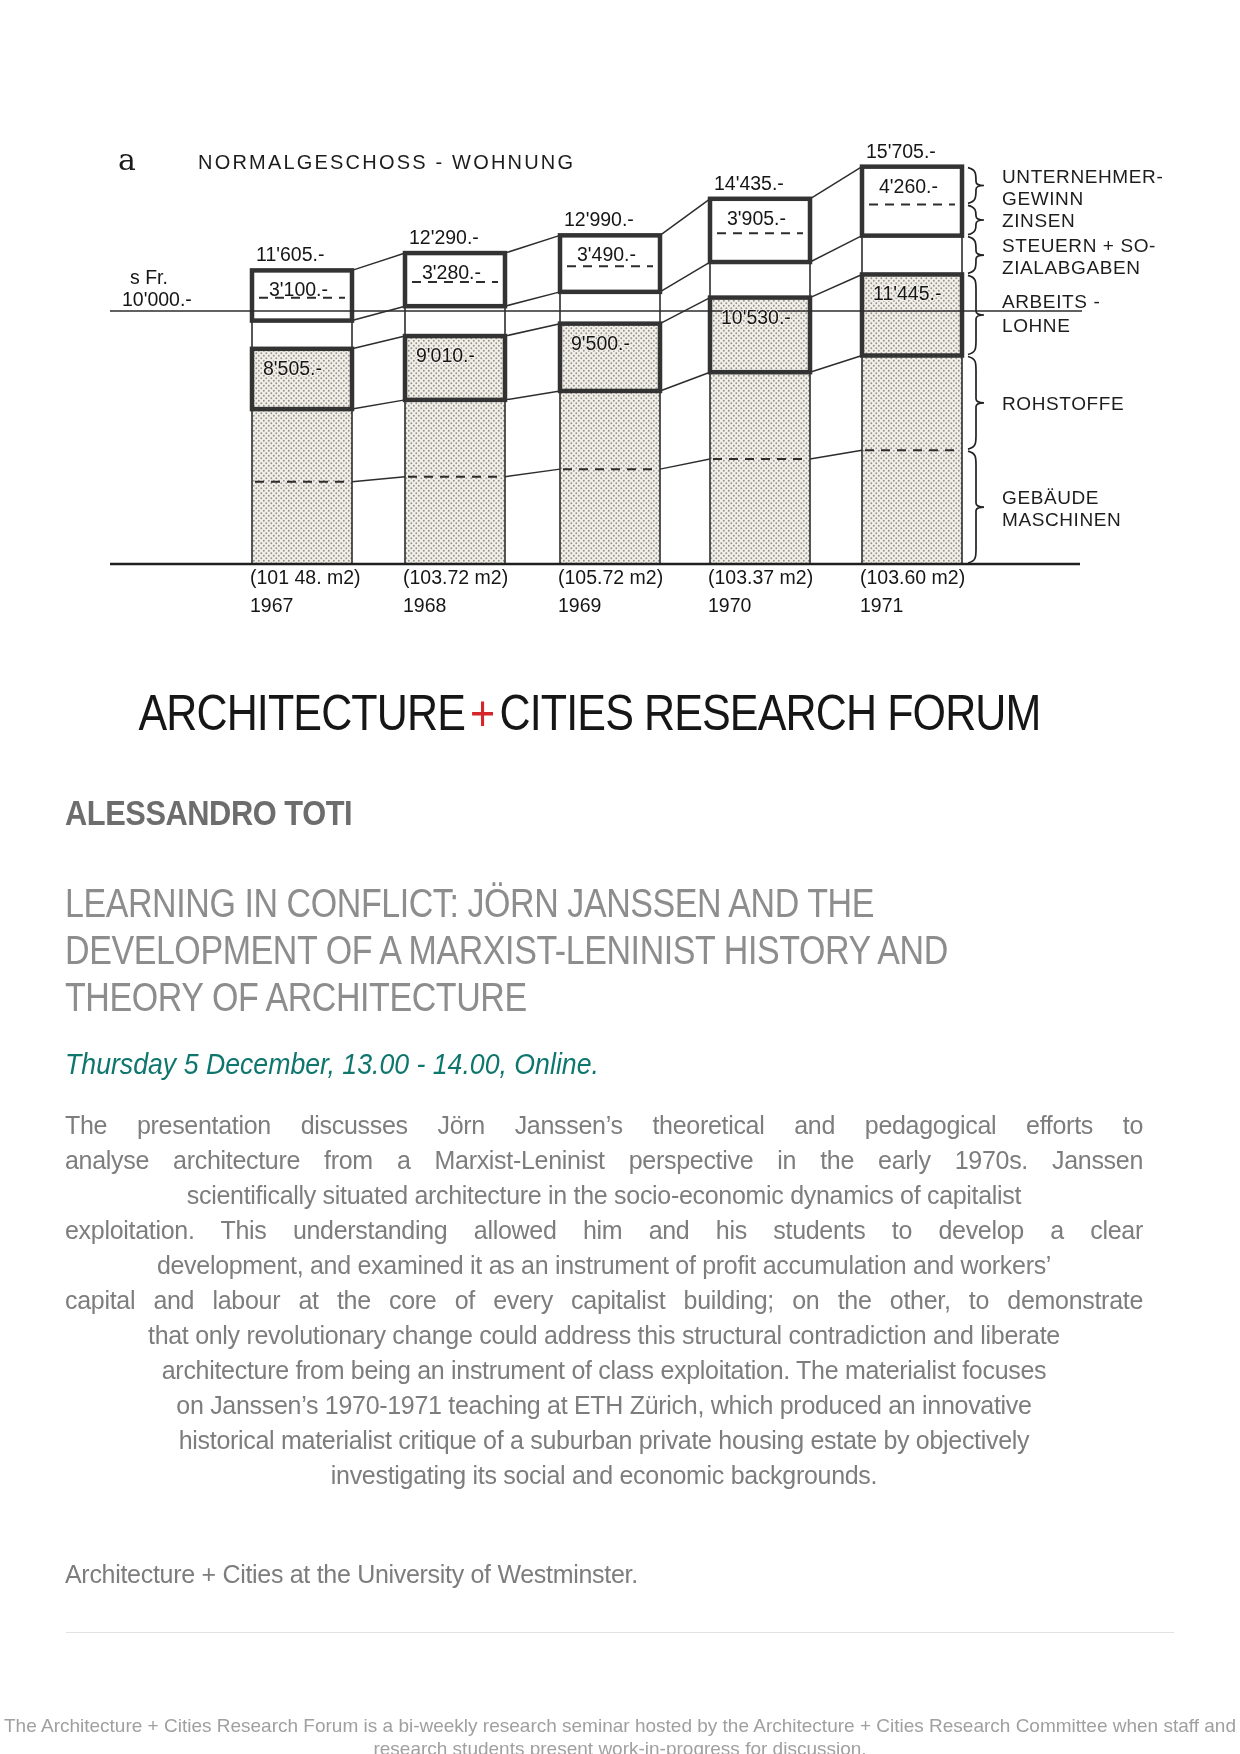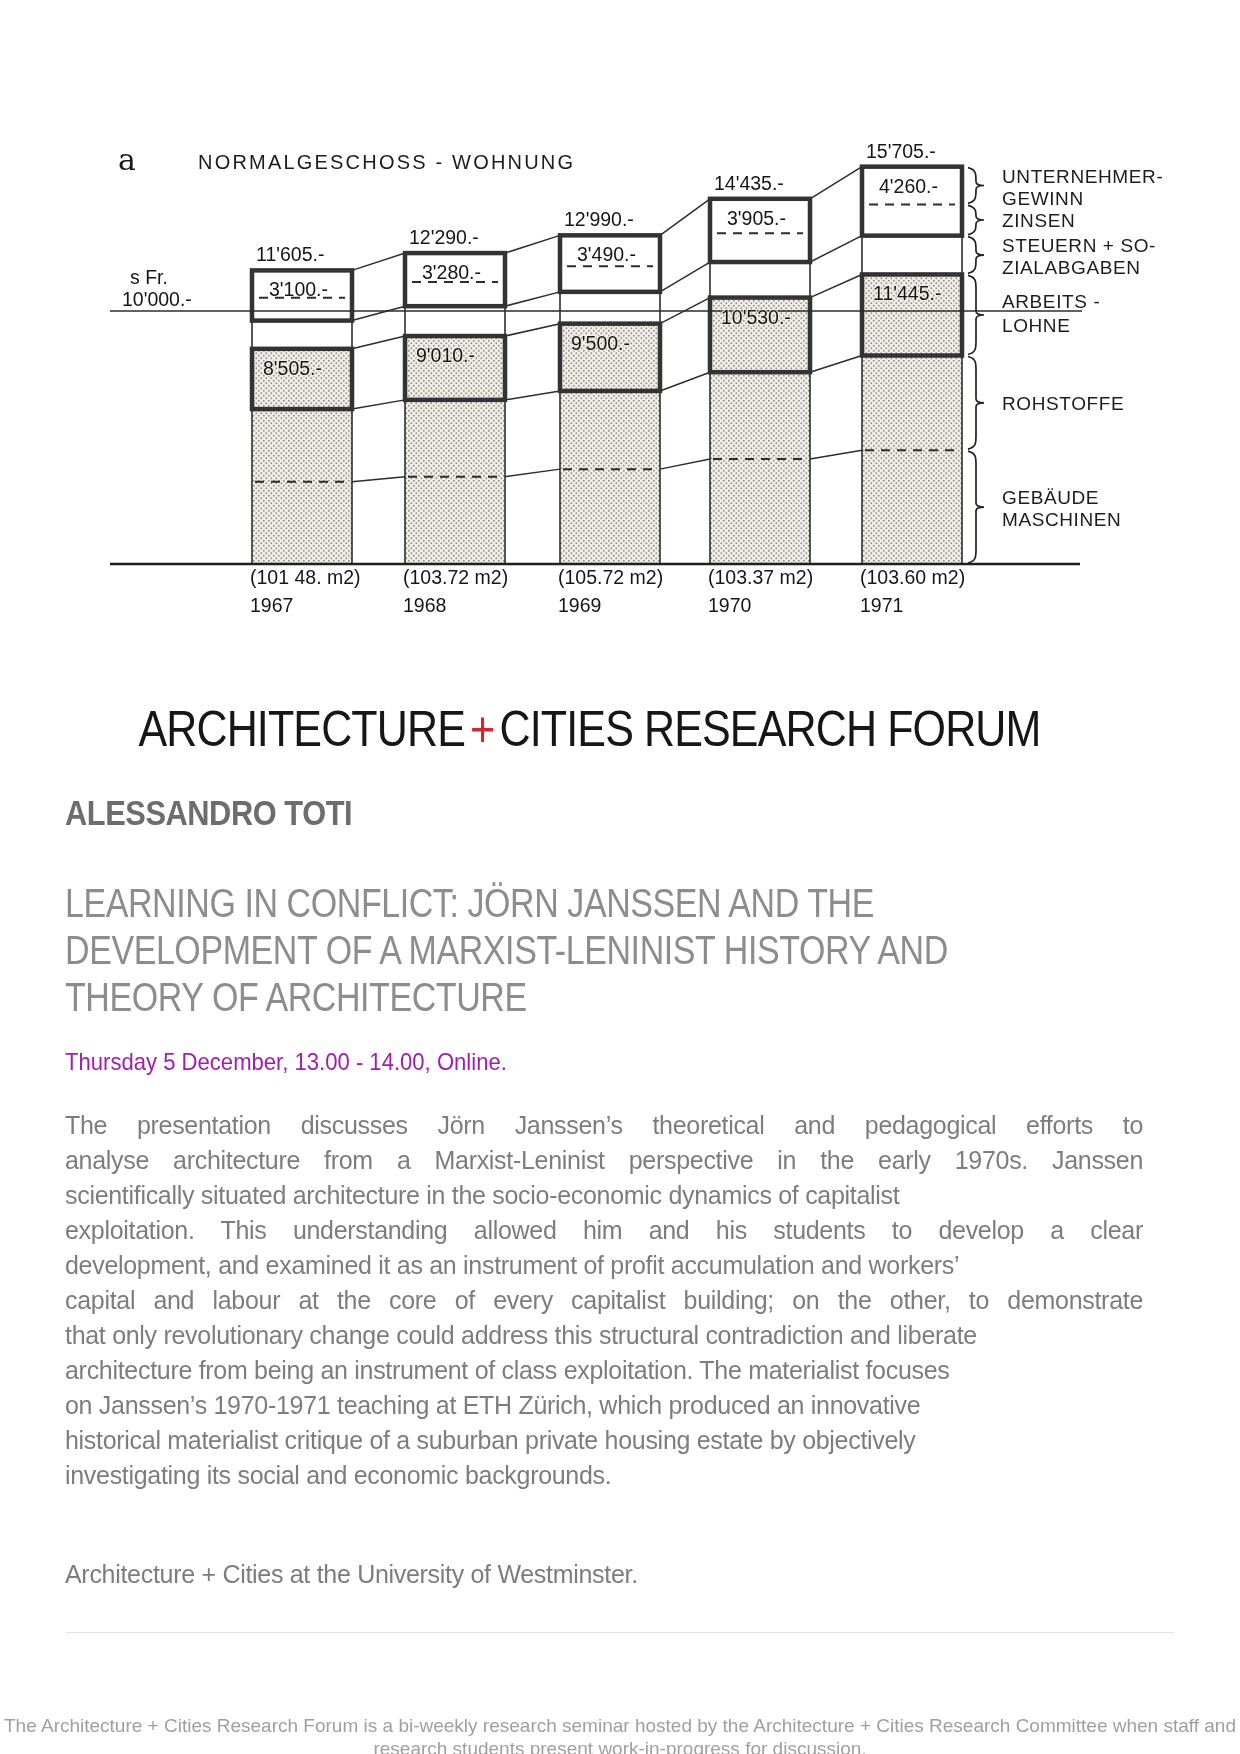--- a/index.html
+++ b/index.html
@@ -4,42 +4,42 @@
 <style>
   html,body{margin:0;padding:0;}
   body{width:1240px;height:1754px;background:#ffffff;position:relative;overflow:hidden;
        font-family:"Liberation Sans",sans-serif;}
   .abs{position:absolute;}
 
   
   #figure{left:70px;top:112px;width:1112px;height:556px;}
 
   
-  #forum-title{left:65px;top:700px;width:985px;text-align:left;font-size:50px;
+  #forum-title{left:65px;top:684px;width:985px;text-align:left;font-size:50px;
 Color:#161616;color:#161616;white-space:nowrap;}
   #forum-title .inner{display:inline-block;transform:scaleX(.86);transform-origin:center;
     letter-spacing:-1px;}
   #forum-title .plus{padding:0 6px;}
 
   
   #speaker{left:65px;top:793px;font-size:35px;font-weight:700;color:#6d6d6d;white-space:nowrap;}
   #speaker .inner{display:inline-block;transform:scaleX(.88);transform-origin:left;letter-spacing:-.5px;}
 
   
   #talk-title{left:65px;top:880px;color:#8d8d8d;font-size:40px;line-height:47px;white-space:nowrap;}
   #talk-title .line{display:block;transform:scaleX(.85);transform-origin:left;letter-spacing:-.5px;}
 
   
-  #date-line{left:65px;top:1048px;font-size:24px;color:#a21caf;white-space:nowrap;}
+  #date-line{left:65px;top:1048px;font-size:29px;color:#0f766e;white-space:nowrap;font-style:italic;}
   #date-line .inner{display:inline-block;transform:scaleX(.92);transform-origin:left;}
 
   
   #abstract{left:65px;top:1108px;width:1078px;color:#7d7d7d;font-size:25px;
     line-height:35px;letter-spacing:-.3px;}
-  #abstract .aline{white-space:nowrap;text-align:left;}
+  #abstract .aline{white-space:nowrap;text-align:center;}
   #abstract .aline.j{white-space:normal;text-align:justify;text-align-last:justify;}
 
   
   #bio{left:65px;top:1557px;width:1078px;color:#7d7d7d;font-size:25px;line-height:35px;letter-spacing:-.3px;}
   #bio b{color:#222222;font-weight:700;}
 
   
   #divider{left:66px;top:1632px;width:1108px;height:0;border-top:1px solid #e2e2e2;}
   #footer{left:0;top:1714px;width:1240px;text-align:center;color:#a0a0a0;font-size:19px;line-height:23px;}
 </style>

